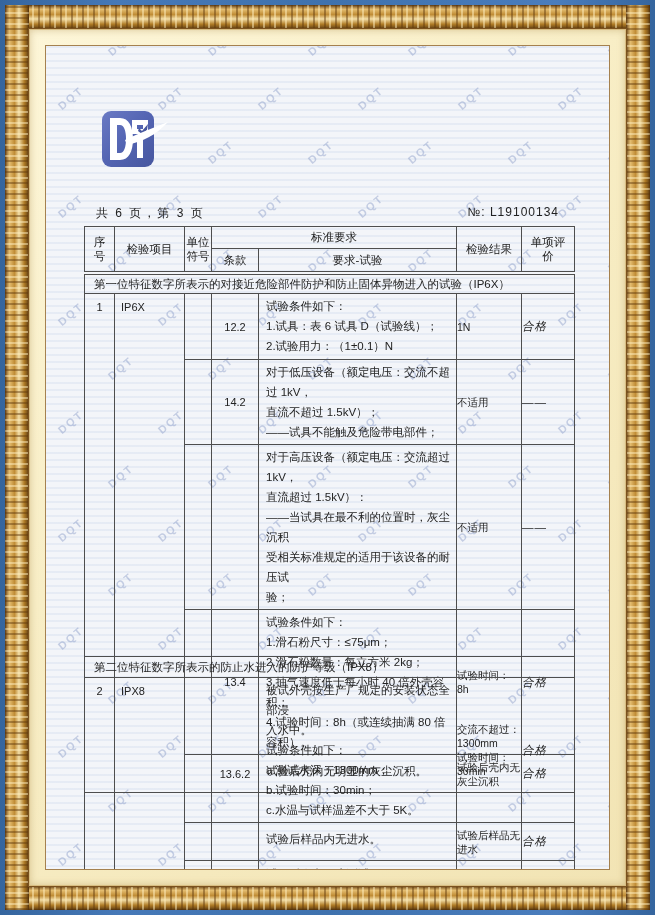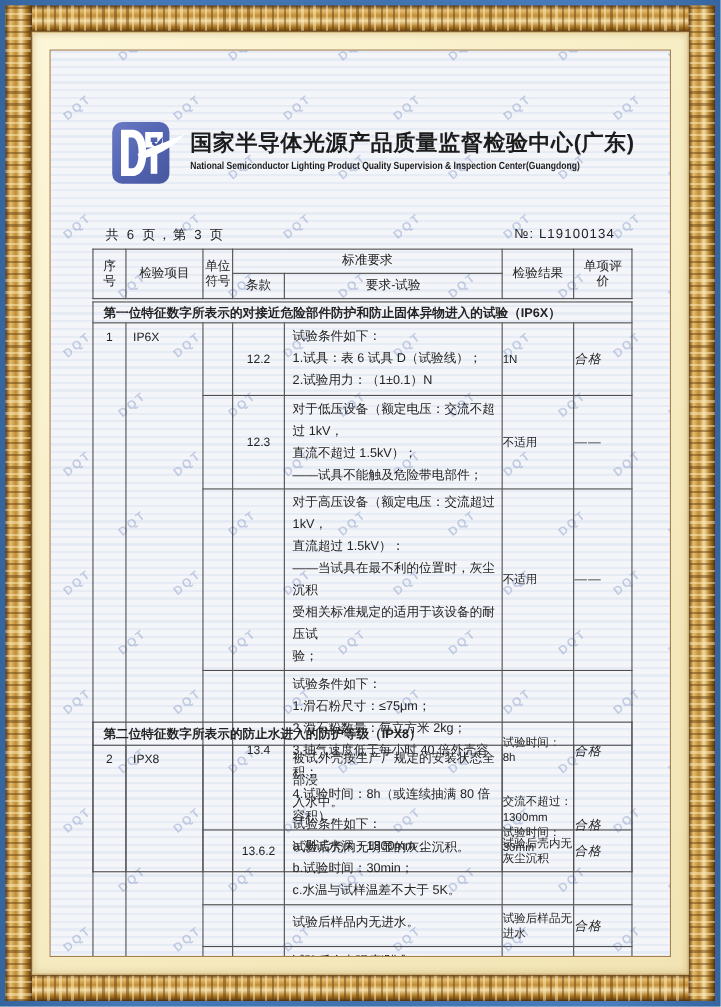--- a/index.html
+++ b/index.html
@@ -51,21 +51,21 @@
   
   table{border-collapse:collapse;table-layout:fixed;width:490px;position:absolute;left:38px;background:transparent;}
   td{border:1px solid #4e4e4e;font-size:11.5px;color:#232323;vertical-align:middle;padding:0;overflow:hidden;}
   .hdr td{text-align:center;line-height:1.25;white-space:pre-line;font-size:11.5px;}
   td.req{text-align:left;padding:2px 4px 2px 7px;line-height:20px;white-space:pre-line;vertical-align:top;font-size:11.5px;margin-top:28px;}
   td.clause{text-align:center;font-size:11px;}
   td.result{text-align:left;font-size:10.5px;line-height:14px;white-space:pre-line;}
   td.eval{text-align:left;font-size:11.5px;letter-spacing:1px;font-style:italic;}
   td.seq{text-align:center;vertical-align:top;padding-top:7px;font-size:11px;}
   td.item{text-align:left;vertical-align:top;padding:7px 2px 0 6px;font-size:11px;}
-  tr.section-title td{text-align:left;padding:0 4px 0 9px;font-size:11.5px;white-space:nowrap;font-weight:bold;}
+  tr.section-title td{text-align:left;padding:0 4px 0 9px;font-size:11.5px;white-space:nowrap;}
   #tableA{top:180px;} #tableB{top:228px;} #tableC{top:610px;}
   tr.rh18 td{height:18px;} tr.rh20 td{height:20px;} tr.rh21 td{height:21px;} tr.rh22 td{height:22px;}
   tr.rh27 td{height:27px;} tr.rh33 td{height:33px;} tr.rh61 td{height:61px;}
   tr.rh99 td{height:99px;} tr.rh100 td{height:100px;} tr.rh120 td{height:120px;}
 </style>
 </head>
 <body>
 
 <div class="scene">
   <div class="frame">
@@ -187,24 +187,20 @@
           </linearGradient>
         </defs>
         <rect x="1" y="1" width="52" height="56" rx="9" fill="url(#lg)"></rect>
         <path d="M9 8 h10 c9 0 13 9 13 21 c0 12 -4 21 -13 21 H9 Z M16 15 v28 h3 c4 0 6 -6 6 -14 c0 -8 -2 -14 -6 -14 Z" fill="#ffffff"></path>
         <path d="M31 10 h16 v14 h-16 Z M36 15 v4 h6 v-4 Z" fill="#ffffff"></path>
         <path d="M38 18 l3 3 l6 -7 l-1 6 l-5 4 l-4 -3 Z" fill="#47579f"></path>
         <rect x="36" y="26" width="6" height="22" fill="#ffffff"></rect>
         <path d="M24 30 C36 24, 52 18, 67 12 C54 26, 42 31, 26 35 Z" fill="#ffffff"></path>
       </svg>
 
-      <div class="org">
-        <div class="org-cn">国家半导体光源产品质量监督检验中心(广东)</div>
-        <div class="org-en">National Semiconductor Lighting Product Quality Supervision &amp; Inspection Center(Guangdong)</div>
-      </div>
 
 
       <div class="meta-row">
         <span class="page-info">共 6 页，第 3 页</span>
         <span class="report-no">№: L19100134</span>
       </div>
 
       <table id="tableA" class="hdr">
         <colgroup>
             <col style="width:30px">
@@ -254,21 +250,21 @@
           <td></td>
           <td class="clause">12.2</td>
           <td class="req">试验条件如下：
 1.试具：表 6 试具 D（试验线）；
 2.试验用力：（1±0.1）N</td>
           <td class="result">1N</td>
           <td class="eval">合格</td>
         </tr>
         <tr class="rh61">
           <td></td>
-          <td class="clause">12.3</td>
+          <td class="clause">14.2</td>
           <td class="req">对于低压设备（额定电压：交流不超过 1kV，
 直流不超过 1.5kV）；
 ——试具不能触及危险带电部件；</td>
           <td class="result">不适用</td>
           <td class="eval">——</td>
         </tr>
         <tr class="rh99">
           <td></td>
           <td class="clause"></td>
           <td class="req">对于高压设备（额定电压：交流超过 1kV，

